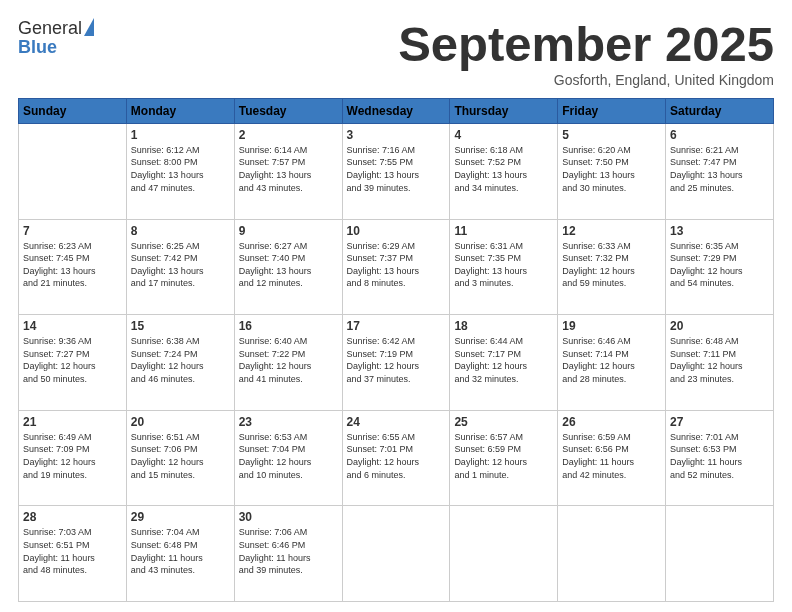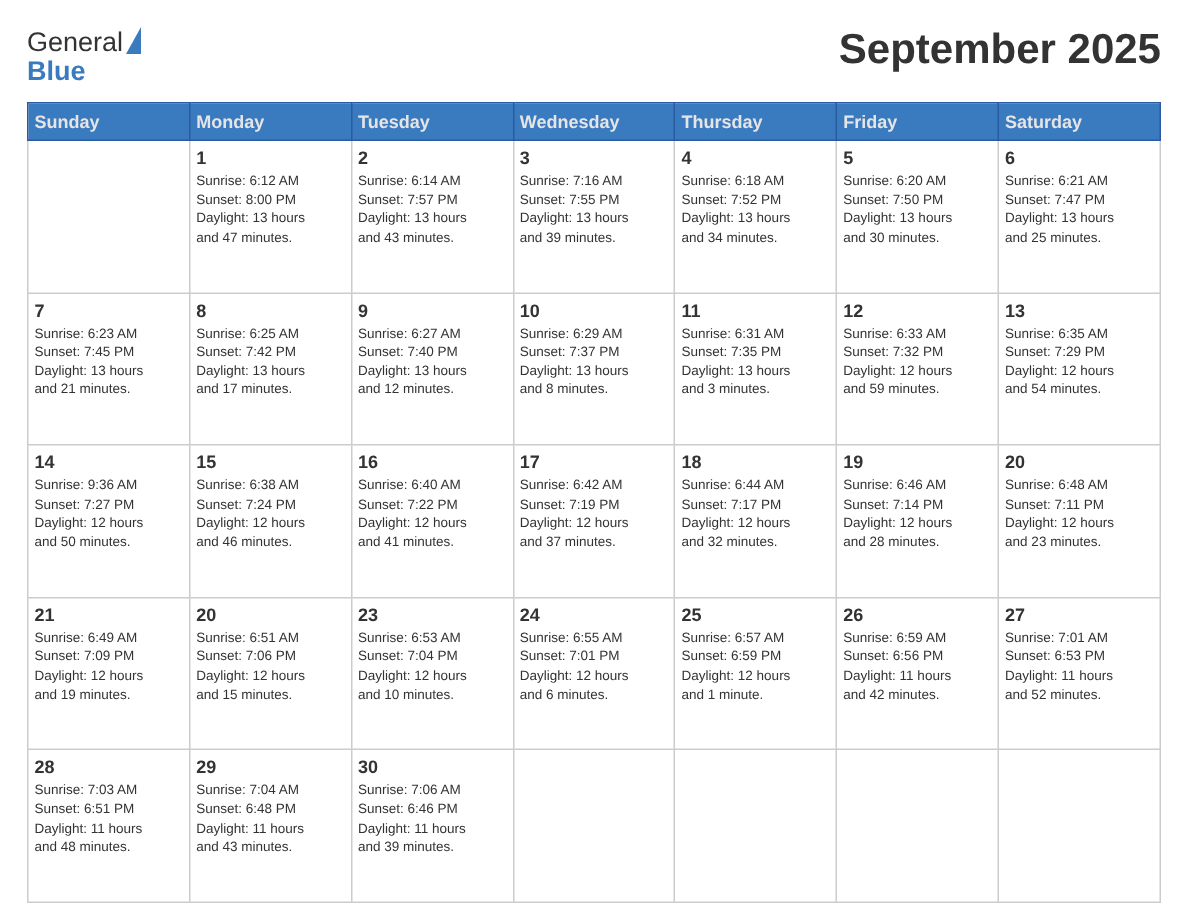--- a/index.html
+++ b/index.html
@@ -48,39 +48,39 @@
     .logo-blue {
       font-size: 18px;
       font-weight: bold;
       color: #3a7abf;
       margin-top: -2px;
     }
     .title-block {
       text-align: right;
     }
     .month-title {
-      font-size: 28px;
+      font-size: 49px;
       font-weight: bold;
       color: #333;
       line-height: 1.1;
     }
     .location {
       font-size: 14px;
       color: #555;
     }
     .calendar {
       flex: 1;
       border: 1px solid #ccc;
       border-collapse: collapse;
       width: 100%;
       table-layout: fixed;
     }
     .calendar th {
       background-color: #3a7abf;
-      color: #e5e5e5;
+      color: #000000;
       font-size: 12px;
       font-weight: bold;
       padding: 5px 4px;
       border: 1px solid #2a5a9f;
       text-align: left;
     }
     .calendar td {
       border: 1px solid #ccc;
       vertical-align: top;
       padding: 4px 4px 3px 4px;
@@ -111,20 +111,21 @@
   <div class="header">
     <div class="logo">
       <div class="logo-top">
         <span class="logo-general">General</span>
         <div class="logo-arrow"></div>
       </div>
       <span class="logo-blue">Blue</span>
     </div>
     <div class="title-block">
       <div class="month-title">September 2025</div>
+      <div class="location">Gosforth, England, United Kingdom</div>
     </div>
   </div>
 
   <table class="calendar">
     <thead>
       <tr>
         <th>Sunday</th>
         <th>Monday</th>
         <th>Tuesday</th>
         <th>Wednesday</th>

